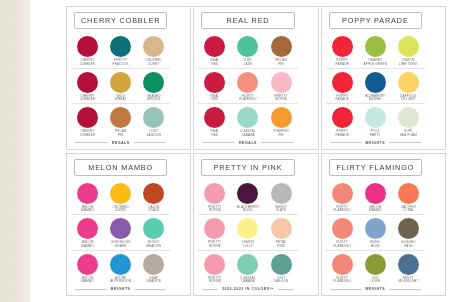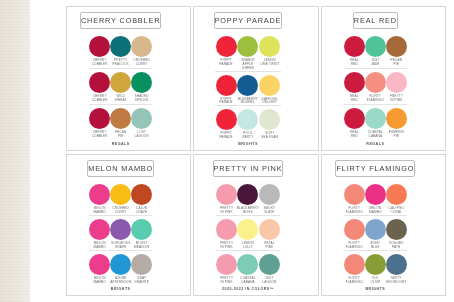--- a/index.html
+++ b/index.html
@@ -66,21 +66,20 @@
   }
 
   .panel {
     position: relative;
     border: 1px solid #d6d6d6;
     background: #ffffff;
     padding: 5px 20px 3px 4px;
     box-sizing: border-box;
     display: flex;
     flex-direction: column;
-    align-items: center;
   }
 
   .panel-title-box {
     border: 1px solid #bdbdbd;
     border-radius: 2px;
     height: 15px;
     display: flex;
     align-items: center;
     justify-content: center;
     margin: 0 3px 4px 3px;
@@ -222,20 +221,83 @@
             </div>
           </div>
           <div class="panel-footer">
             <div class="footer-rule"></div>
             <div class="footer-label">REGALS</div>
             <div class="footer-rule"></div>
           </div>
         </div>
         <div class="panel">
           <div class="panel-title-box">
+            <div class="panel-title">REAL RED</div>
+          </div>
+          <div class="rows">
+            <div class="swatch-row">
+              <div class="swatch">
+                <div class="dot" style="background: rgb(203, 27, 63);"></div>
+                <div class="dot-label">REAL
+RED</div>
+              </div>
+              <div class="swatch">
+                <div class="dot" style="background: rgb(79, 196, 154);"></div>
+                <div class="dot-label">JUST
+JADE</div>
+              </div>
+              <div class="swatch">
+                <div class="dot" style="background: rgb(165, 105, 58);"></div>
+                <div class="dot-label">PECAN
+PIE</div>
+              </div>
+            </div>
+            <div class="swatch-row">
+              <div class="swatch">
+                <div class="dot" style="background: rgb(203, 27, 63);"></div>
+                <div class="dot-label">REAL
+RED</div>
+              </div>
+              <div class="swatch">
+                <div class="dot" style="background: rgb(245, 143, 130);"></div>
+                <div class="dot-label">FLIRTY
+FLAMINGO</div>
+              </div>
+              <div class="swatch">
+                <div class="dot" style="background: rgb(248, 184, 198);"></div>
+                <div class="dot-label">PRETTY
+IN PINK</div>
+              </div>
+            </div>
+            <div class="swatch-row last">
+              <div class="swatch">
+                <div class="dot" style="background: rgb(203, 27, 63);"></div>
+                <div class="dot-label">REAL
+RED</div>
+              </div>
+              <div class="swatch">
+                <div class="dot" style="background: rgb(154, 216, 200);"></div>
+                <div class="dot-label">COASTAL
+CABANA</div>
+              </div>
+              <div class="swatch">
+                <div class="dot" style="background: rgb(247, 154, 48);"></div>
+                <div class="dot-label">PUMPKIN
+PIE</div>
+              </div>
+            </div>
+          </div>
+          <div class="panel-footer">
+            <div class="footer-rule"></div>
+            <div class="footer-label">REGALS</div>
+            <div class="footer-rule"></div>
+          </div>
+        </div>
+        <div class="panel">
+          <div class="panel-title-box">
             <div class="panel-title">POPPY PARADE</div>
           </div>
           <div class="rows">
             <div class="swatch-row">
               <div class="swatch">
                 <div class="dot" style="background: rgb(239, 36, 56);"></div>
                 <div class="dot-label">POPPY
 PARADE</div>
               </div>
               <div class="swatch">
@@ -280,83 +342,20 @@
               <div class="swatch">
                 <div class="dot" style="background: rgb(223, 232, 206);"></div>
                 <div class="dot-label">SOFT
 SEA FOAM</div>
               </div>
             </div>
           </div>
           <div class="panel-footer">
             <div class="footer-rule"></div>
             <div class="footer-label">BRIGHTS</div>
-            <div class="footer-rule"></div>
-          </div>
-        </div>
-        <div class="panel">
-          <div class="panel-title-box">
-            <div class="panel-title">REAL RED</div>
-          </div>
-          <div class="rows">
-            <div class="swatch-row">
-              <div class="swatch">
-                <div class="dot" style="background: rgb(203, 27, 63);"></div>
-                <div class="dot-label">REAL
-RED</div>
-              </div>
-              <div class="swatch">
-                <div class="dot" style="background: rgb(79, 196, 154);"></div>
-                <div class="dot-label">JUST
-JADE</div>
-              </div>
-              <div class="swatch">
-                <div class="dot" style="background: rgb(165, 105, 58);"></div>
-                <div class="dot-label">PECAN
-PIE</div>
-              </div>
-            </div>
-            <div class="swatch-row">
-              <div class="swatch">
-                <div class="dot" style="background: rgb(203, 27, 63);"></div>
-                <div class="dot-label">REAL
-RED</div>
-              </div>
-              <div class="swatch">
-                <div class="dot" style="background: rgb(245, 143, 130);"></div>
-                <div class="dot-label">FLIRTY
-FLAMINGO</div>
-              </div>
-              <div class="swatch">
-                <div class="dot" style="background: rgb(248, 184, 198);"></div>
-                <div class="dot-label">PRETTY
-IN PINK</div>
-              </div>
-            </div>
-            <div class="swatch-row last">
-              <div class="swatch">
-                <div class="dot" style="background: rgb(203, 27, 63);"></div>
-                <div class="dot-label">REAL
-RED</div>
-              </div>
-              <div class="swatch">
-                <div class="dot" style="background: rgb(154, 216, 200);"></div>
-                <div class="dot-label">COASTAL
-CABANA</div>
-              </div>
-              <div class="swatch">
-                <div class="dot" style="background: rgb(247, 154, 48);"></div>
-                <div class="dot-label">PUMPKIN
-PIE</div>
-              </div>
-            </div>
-          </div>
-          <div class="panel-footer">
-            <div class="footer-rule"></div>
-            <div class="footer-label">REGALS</div>
             <div class="footer-rule"></div>
           </div>
         </div>
         <div class="panel">
           <div class="panel-title-box">
             <div class="panel-title">MELON MAMBO</div>
           </div>
           <div class="rows">
             <div class="swatch-row">
               <div class="swatch">

